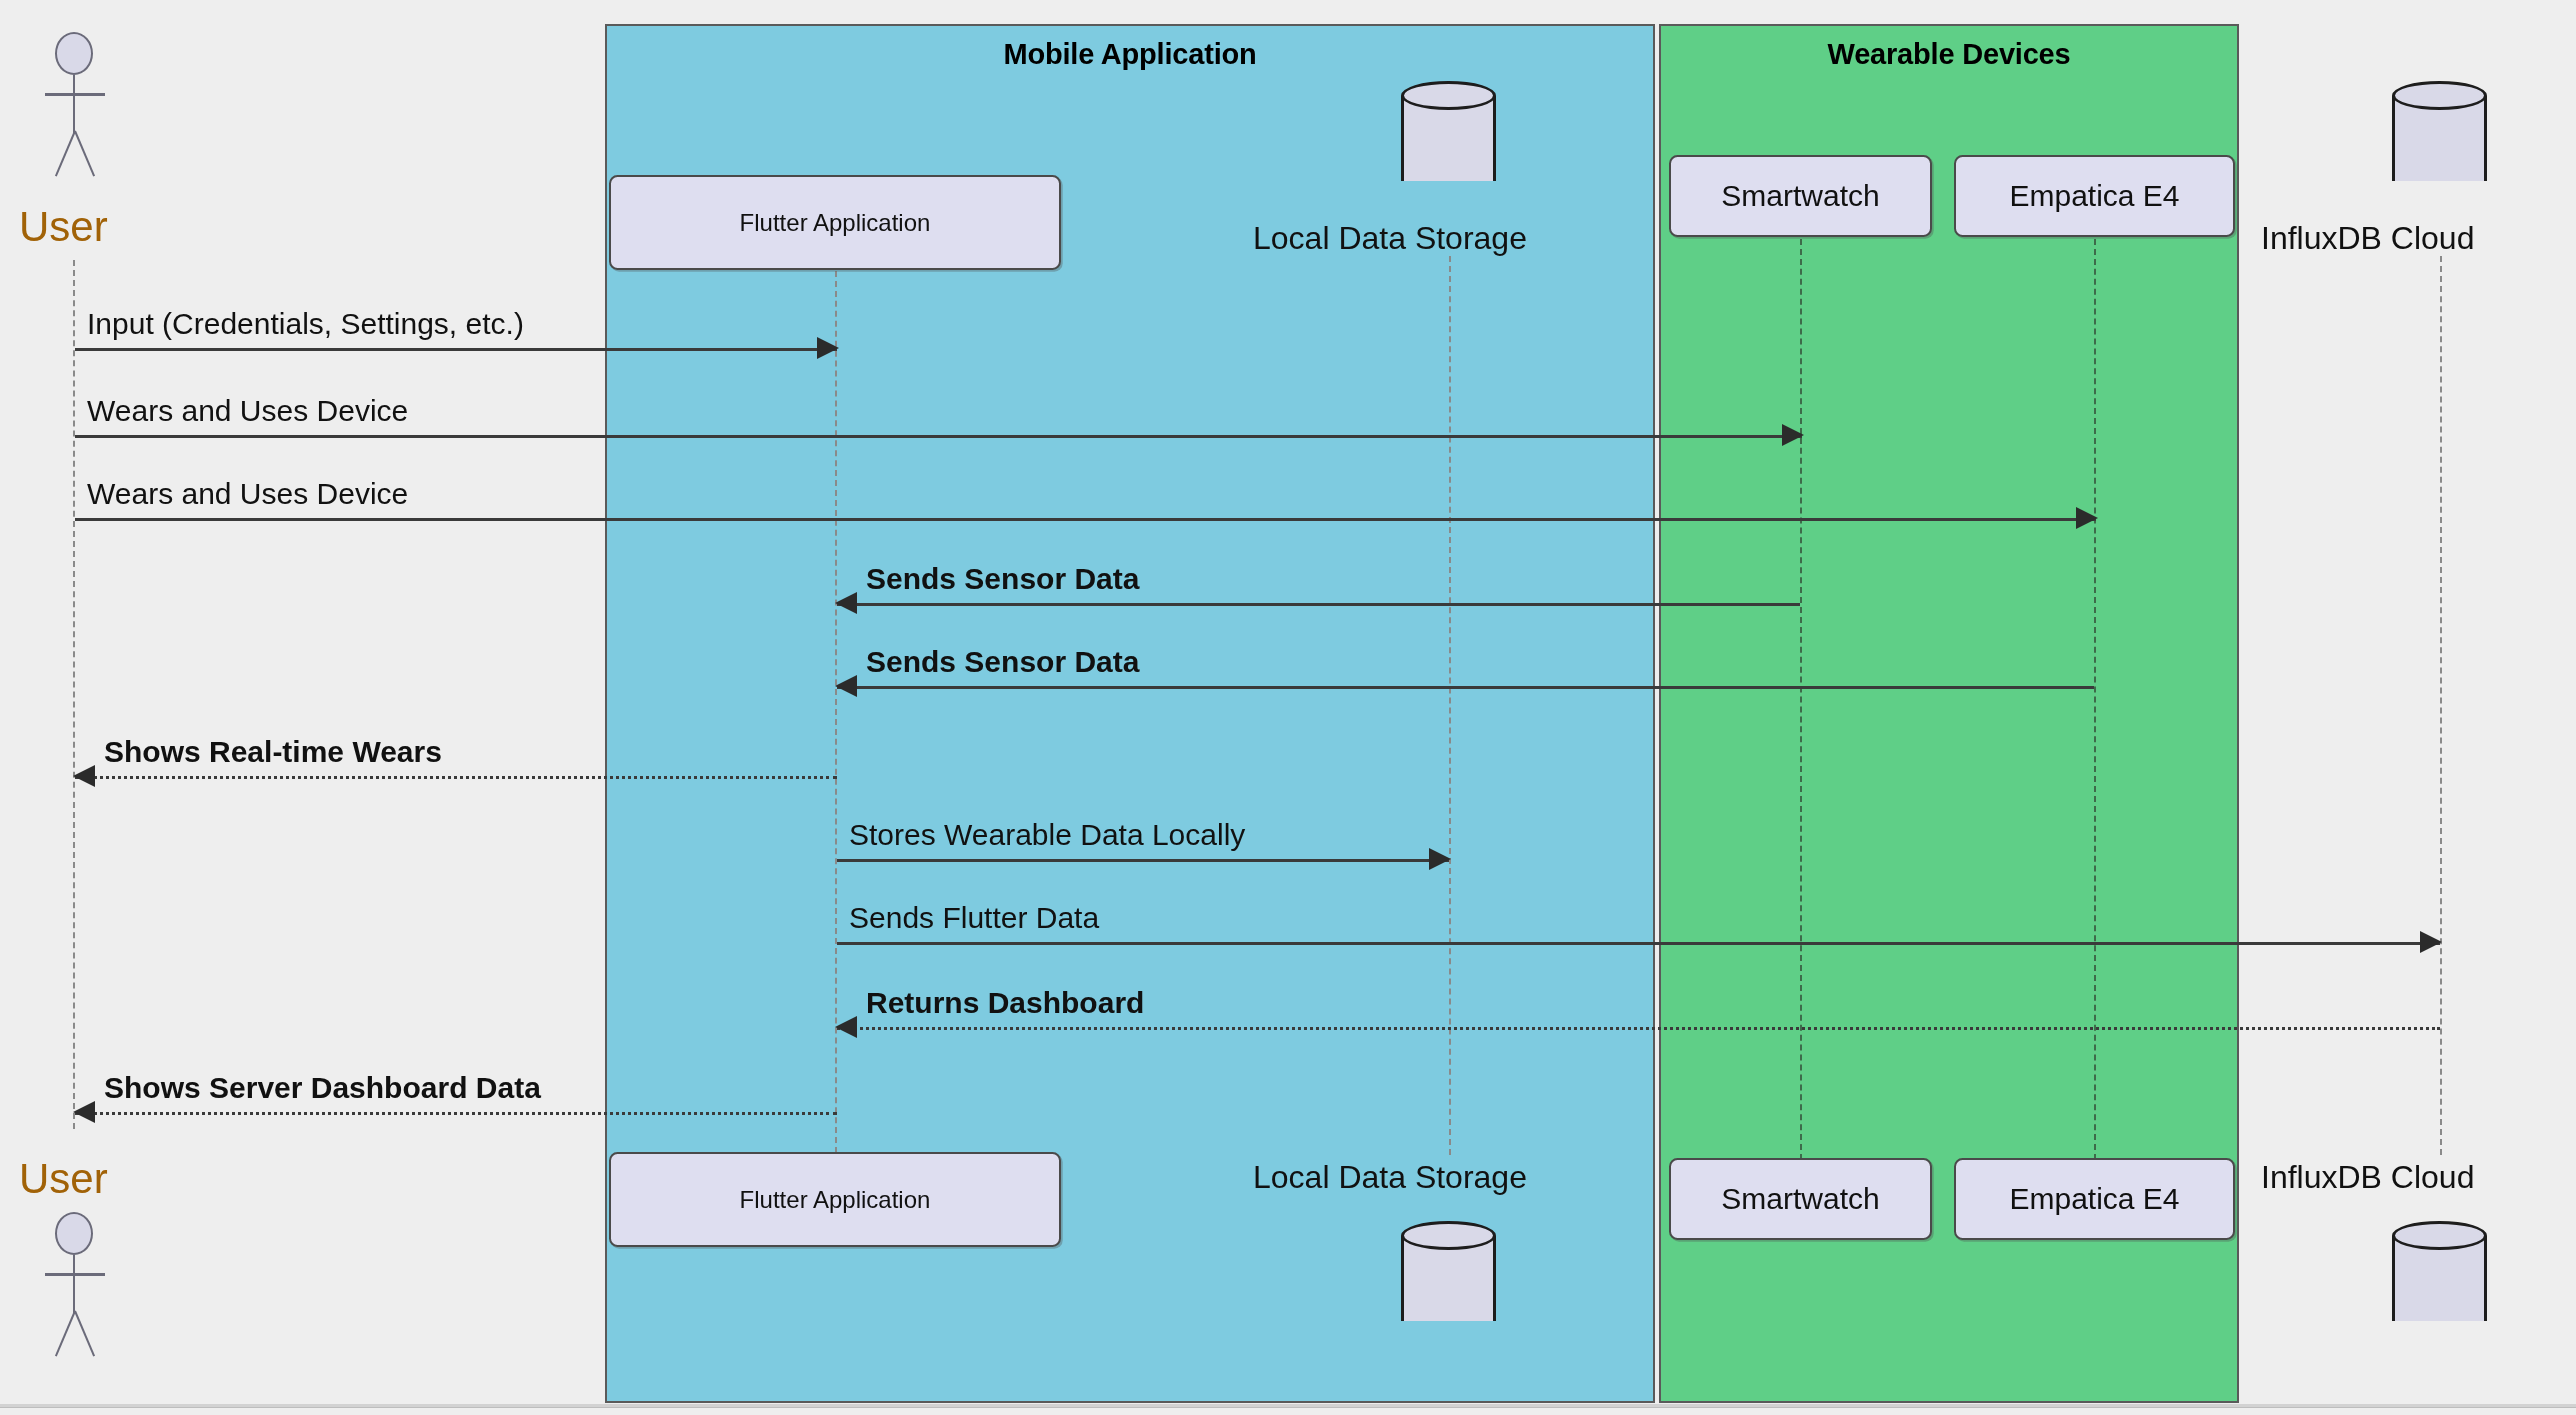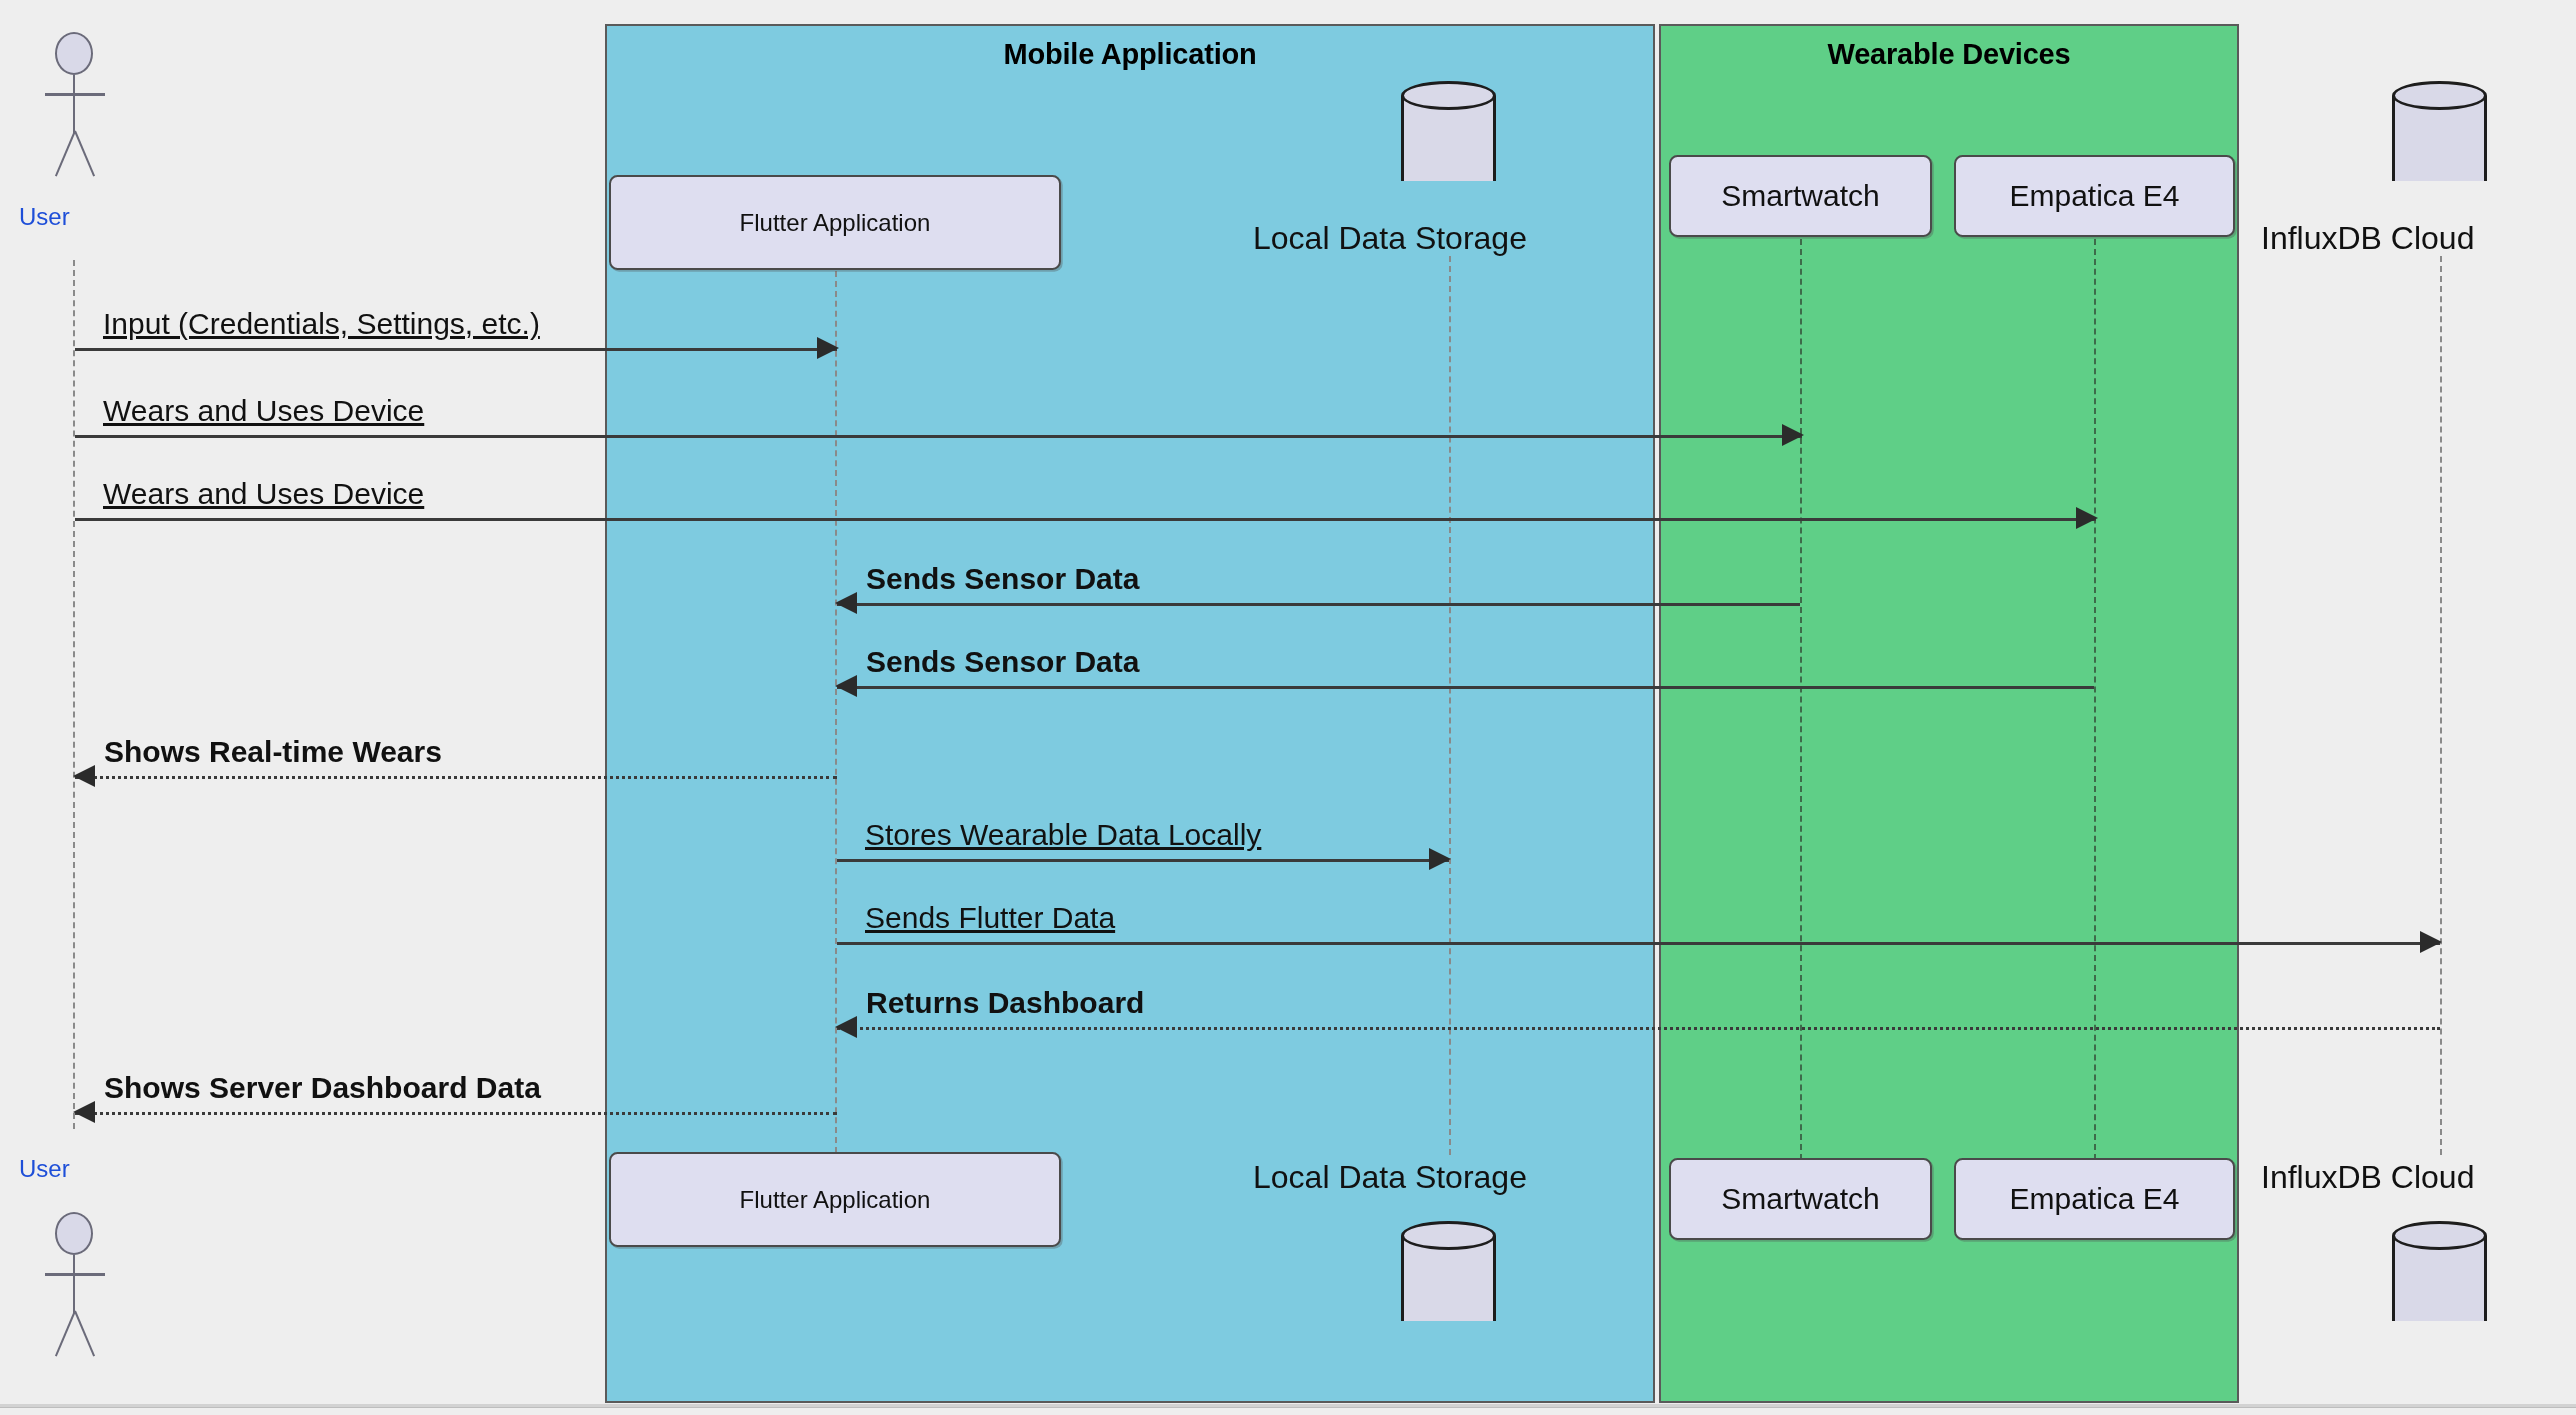--- a/index.html
+++ b/index.html
@@ -52,21 +52,21 @@
     position:absolute;left:-10.2px;top:61px;width:60px;height:0;
     border-top:3.4px solid #6b6b7a;
   }
   .actor .legL,.actor .legR{
     position:absolute;top:99px;width:0;height:49px;
     border-left:2.6px solid #6b6b7a;
   }
   .actor .legL{left:19px;transform:rotate(23deg);transform-origin:top center;}
   .actor .legR{left:19px;transform:rotate(-23deg);transform-origin:top center;}
   .actor-label{
-    position:absolute;font-size:24px;color:#1d4ed8;white-space:nowrap;
+    position:absolute;font-size:42px;color:#a16207;white-space:nowrap;
   }
   
   .db{position:absolute;}
   .db .top{
     position:absolute;left:0;top:0;width:100%;height:29px;
     background:#d9d9e8;border:3.4px solid #1d1d1d;border-radius:50%;
     box-sizing:border-box;z-index:2;
   }
   .db .body{
     position:absolute;left:0;top:14.5px;width:100%;height:85px;
@@ -96,21 +96,21 @@
     border-left:22px solid #2b2b2b;
   }
   .msg .head-l{
     position:absolute;left:-1.7px;top:-11px;width:0;height:0;
     border-top:11px solid transparent;border-bottom:11px solid transparent;
     border-right:22px solid #2b2b2b;
   }
   .msg .label{
     position:absolute;top:-41px;font-size:30px;color:#111;white-space:nowrap;
   }
-  .msg .label.lft{left:28px;text-decoration:underline;}
+  .msg .label.lft{left:12px;}
   .msg .label.rgt{left:29px;font-weight:bold;}
 </style>
 </head>
 <body>
 
 <div id="canvas">
 
   <div class="group" style="left:605px;top:24px;width:1050px;height:1379px;background:#7ecbe0;">
     <div class="group-title">Mobile Application</div>
   </div>

